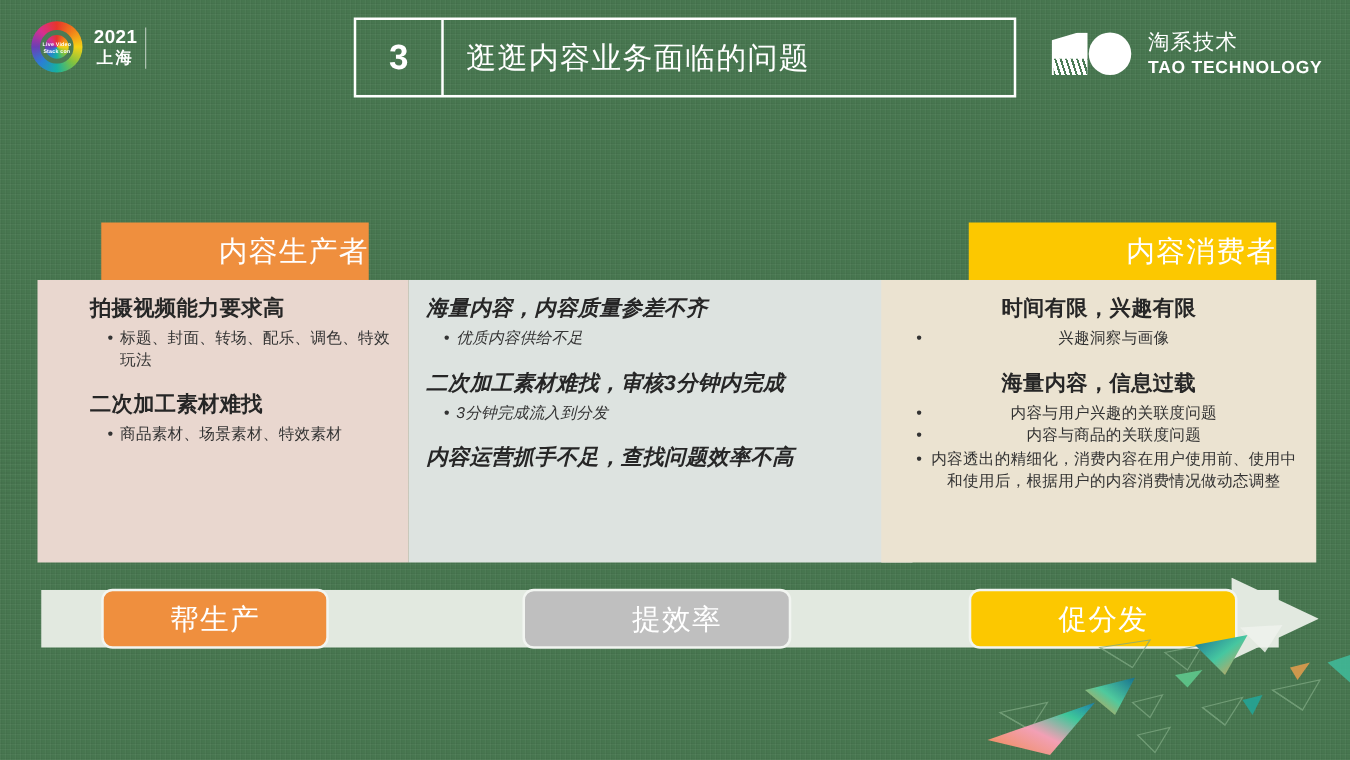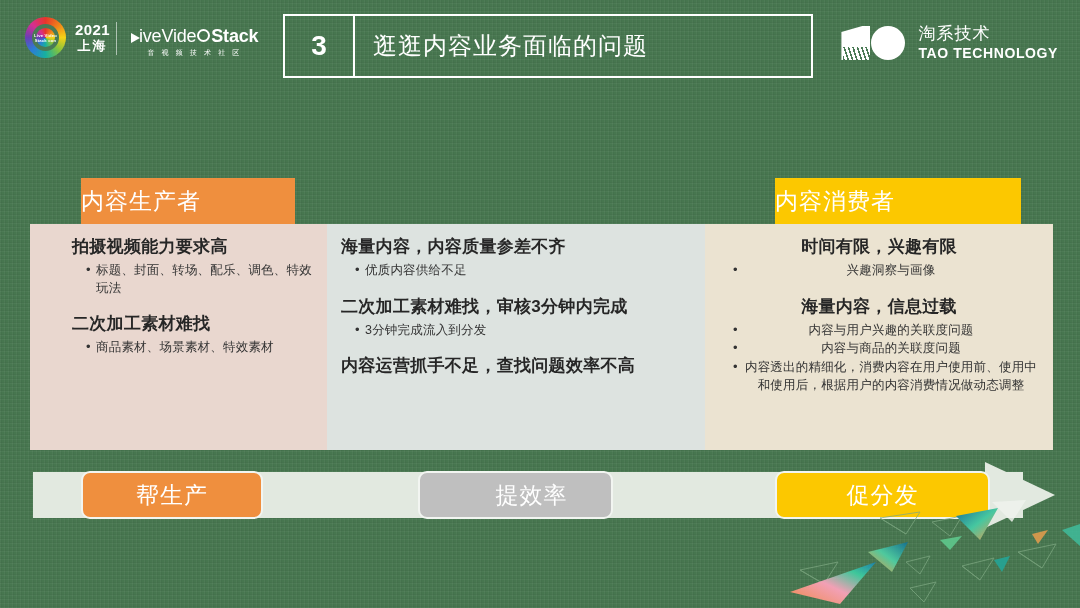--- a/index.html
+++ b/index.html
@@ -60,47 +60,47 @@
   .tao-wedge::after{
     content:"";position:absolute;left:2px;bottom:0;width:27px;height:13px;
     background:repeating-linear-gradient(72deg,#4a7a55 0 1.6px,transparent 1.6px 4.2px);
   }
   .tao-dot{position:absolute;right:2px;top:2px;width:34px;height:34px;border-radius:50%;background:#fff;}
   .tao-txt{color:#fff;line-height:1.22;}
   .tao-cn{font-size:17px;letter-spacing:1px;font-weight:500;}
   .tao-en{font-size:14px;font-weight:bold;letter-spacing:.6px;}
 
   
-  .col-tab{position:absolute;height:46px;display:flex;align-items:center;justify-content:flex-start;
+  .col-tab{position:absolute;height:46px;display:flex;align-items:center;justify-content:flex-end;
     color:#fff;font-size:23px;letter-spacing:1px;}
   #tab-0{left:81px;top:178px;width:214px;}
   #tab-1{left:418px;top:178px;width:212px;}
   #tab-2{left:775px;top:178px;width:246px;}
 
   
   .panel{position:absolute;top:224px;height:226px;box-sizing:border-box;padding:12px 14px 0 14px;}
   #panel-0{left:30px;width:297px;padding-left:42px;}
-  #panel-1{left:327px;width:403px;}
+  #panel-1{left:327px;width:403px;font-style:italic;}
   #panel-2{left:705px;width:348px;}
 
   .p-head{font-size:17px;color:#262626;font-weight:bold;letter-spacing:.3px;margin:0 0 3px 0;line-height:1.35;}
   .p-list{list-style:none;margin:0 0 16px 0;padding:0 0 0 14px;}
   .p-list li{position:relative;font-size:12.5px;color:#333;line-height:1.42;margin-bottom:1px;padding-left:10px;letter-spacing:.2px;}
   .p-list li::before{content:"•";position:absolute;left:0;top:-1px;font-size:13px;color:#333;}
   .p-block:last-child .p-list{margin-bottom:0;}
   .p-block.gap{margin-top:14px;}
 
   
   #arrow-band{position:absolute;left:33px;top:472px;width:990px;height:46px;background:#e2e9e0;}
   #arrow-head{position:absolute;left:985px;top:462px;width:70px;height:66px;background:#e2e9e0;
     clip-path:polygon(0 0,100% 50%,0 100%);}
   .pill{position:absolute;height:48px;border-radius:9px;display:flex;align-items:center;justify-content:center;
     color:#fff;font-size:23px;letter-spacing:1px;border:2px solid #f2f5f1;box-sizing:border-box;}
   #pill-0{left:81px;top:471px;width:182px;justify-content:center;}
-  #pill-1{left:418px;top:471px;width:195px;padding-left:32px;}
+  #pill-1{left:418px;top:471px;width:215px;padding-left:32px;}
   #pill-2{left:775px;top:471px;width:215px;}
 
   
   #deco{position:absolute;left:780px;top:500px;width:300px;height:108px;pointer-events:none;}
 </style>
 </head>
 <body>
 
 <div id="slide">
 
@@ -114,26 +114,20 @@
         </div>
       </div>
       <div class="yr-block">
         <div class="yr-num">2021</div>
         <div class="yr-city">上海</div>
       </div>
     </div>
 
     <div class="hdr-div"></div>
 
-    <div class="lvs-word">
-      <div>
-        <span class="lvs-play"></span><span class="w1">iveVide</span><span class="lvs-o"></span><span class="w2">Stack</span>
-      </div>
-      <div class="lvs-sub">音 视 频 技 术 社 区</div>
-    </div>
 
     <div id="title-box">
       <div id="title-num">3</div>
       <div id="title-text">逛逛内容业务面临的问题</div>
     </div>
 
     <div class="tao">
       <div class="tao-mark">
         <div class="tao-wedge"></div>
         <div class="tao-dot"></div>

